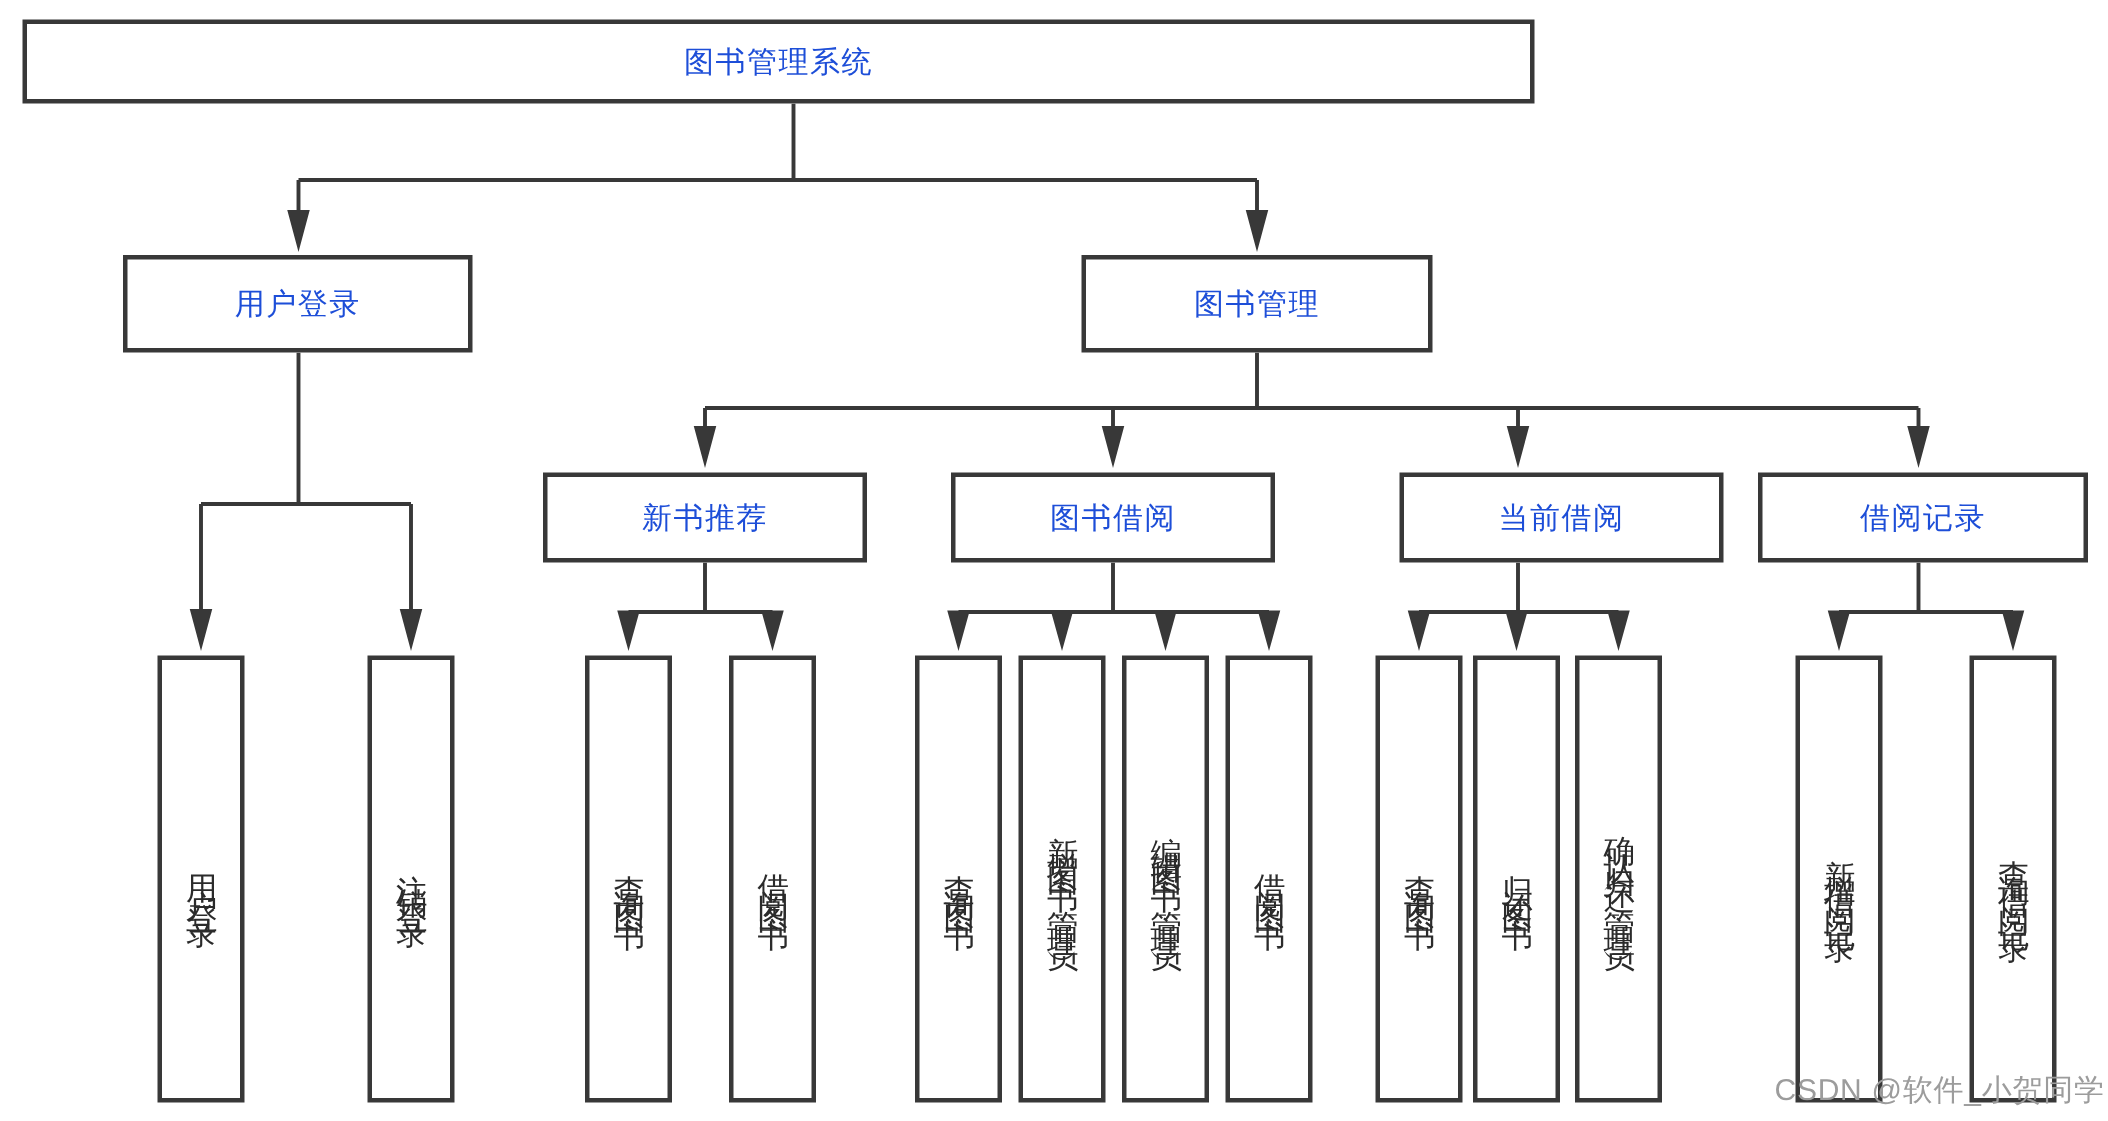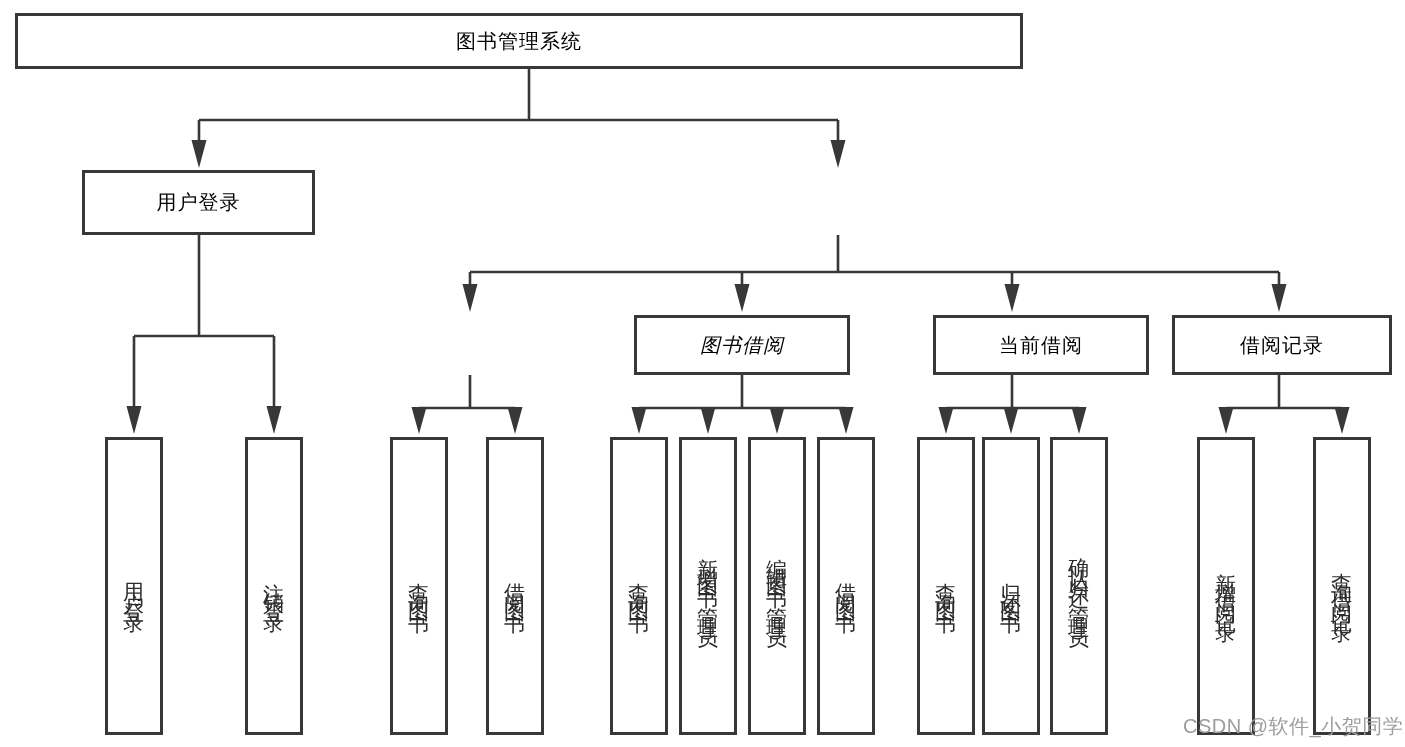--- a/index.html
+++ b/index.html
@@ -22,21 +22,21 @@
     box-sizing: border-box;
     border: 3px solid #383838;
     background: #ffffff;
     display: flex;
     align-items: center;
     justify-content: center;
   }
   .hlabel {
     font-size: 20px;
     letter-spacing: 1px;
-    color: #000000;
+    color: #1d4ed8;
     white-space: nowrap;
   }
   .vbox .vtext {
     writing-mode: vertical-lr;
     text-orientation: mixed;
     font-size: 21px;
     letter-spacing: 10px;
     line-height: 1;
     color: #2b2b2b;
   }
@@ -88,22 +88,28 @@
          M1342 434 L1334.5 407 L1349.5 407 Z"></path>
   </svg>
 
   <div class="box" style="left:15px; top:13px; width:1008px; height:56px;">
     <span class="hlabel">图书管理系统</span>
   </div>
 
   <div class="box" style="left:82px; top:170px; width:233px; height:65px;">
     <span class="hlabel">用户登录</span>
   </div>
+  <div class="box" style="left:721px; top:170px; width:234px; height:65px;">
+    <span class="hlabel">图书管理</span>
+  </div>
 
-  <div class="box" style="left:634px; top:315px; width:216px; height:60px;font-style:italic;">
+  <div class="box" style="left:362px; top:315px; width:216px; height:60px;">
+    <span class="hlabel">新书推荐</span>
+  </div>
+  <div class="box" style="left:634px; top:315px; width:216px; height:60px;">
     <span class="hlabel">图书借阅</span>
   </div>
   <div class="box" style="left:933px; top:315px; width:216px; height:60px;">
     <span class="hlabel">当前借阅</span>
   </div>
   <div class="box" style="left:1172px; top:315px; width:220px; height:60px;">
     <span class="hlabel">借阅记录</span>
   </div>
 
   <div class="box vbox" style="left:105px; top:437px; width:58px; height:298px;">

